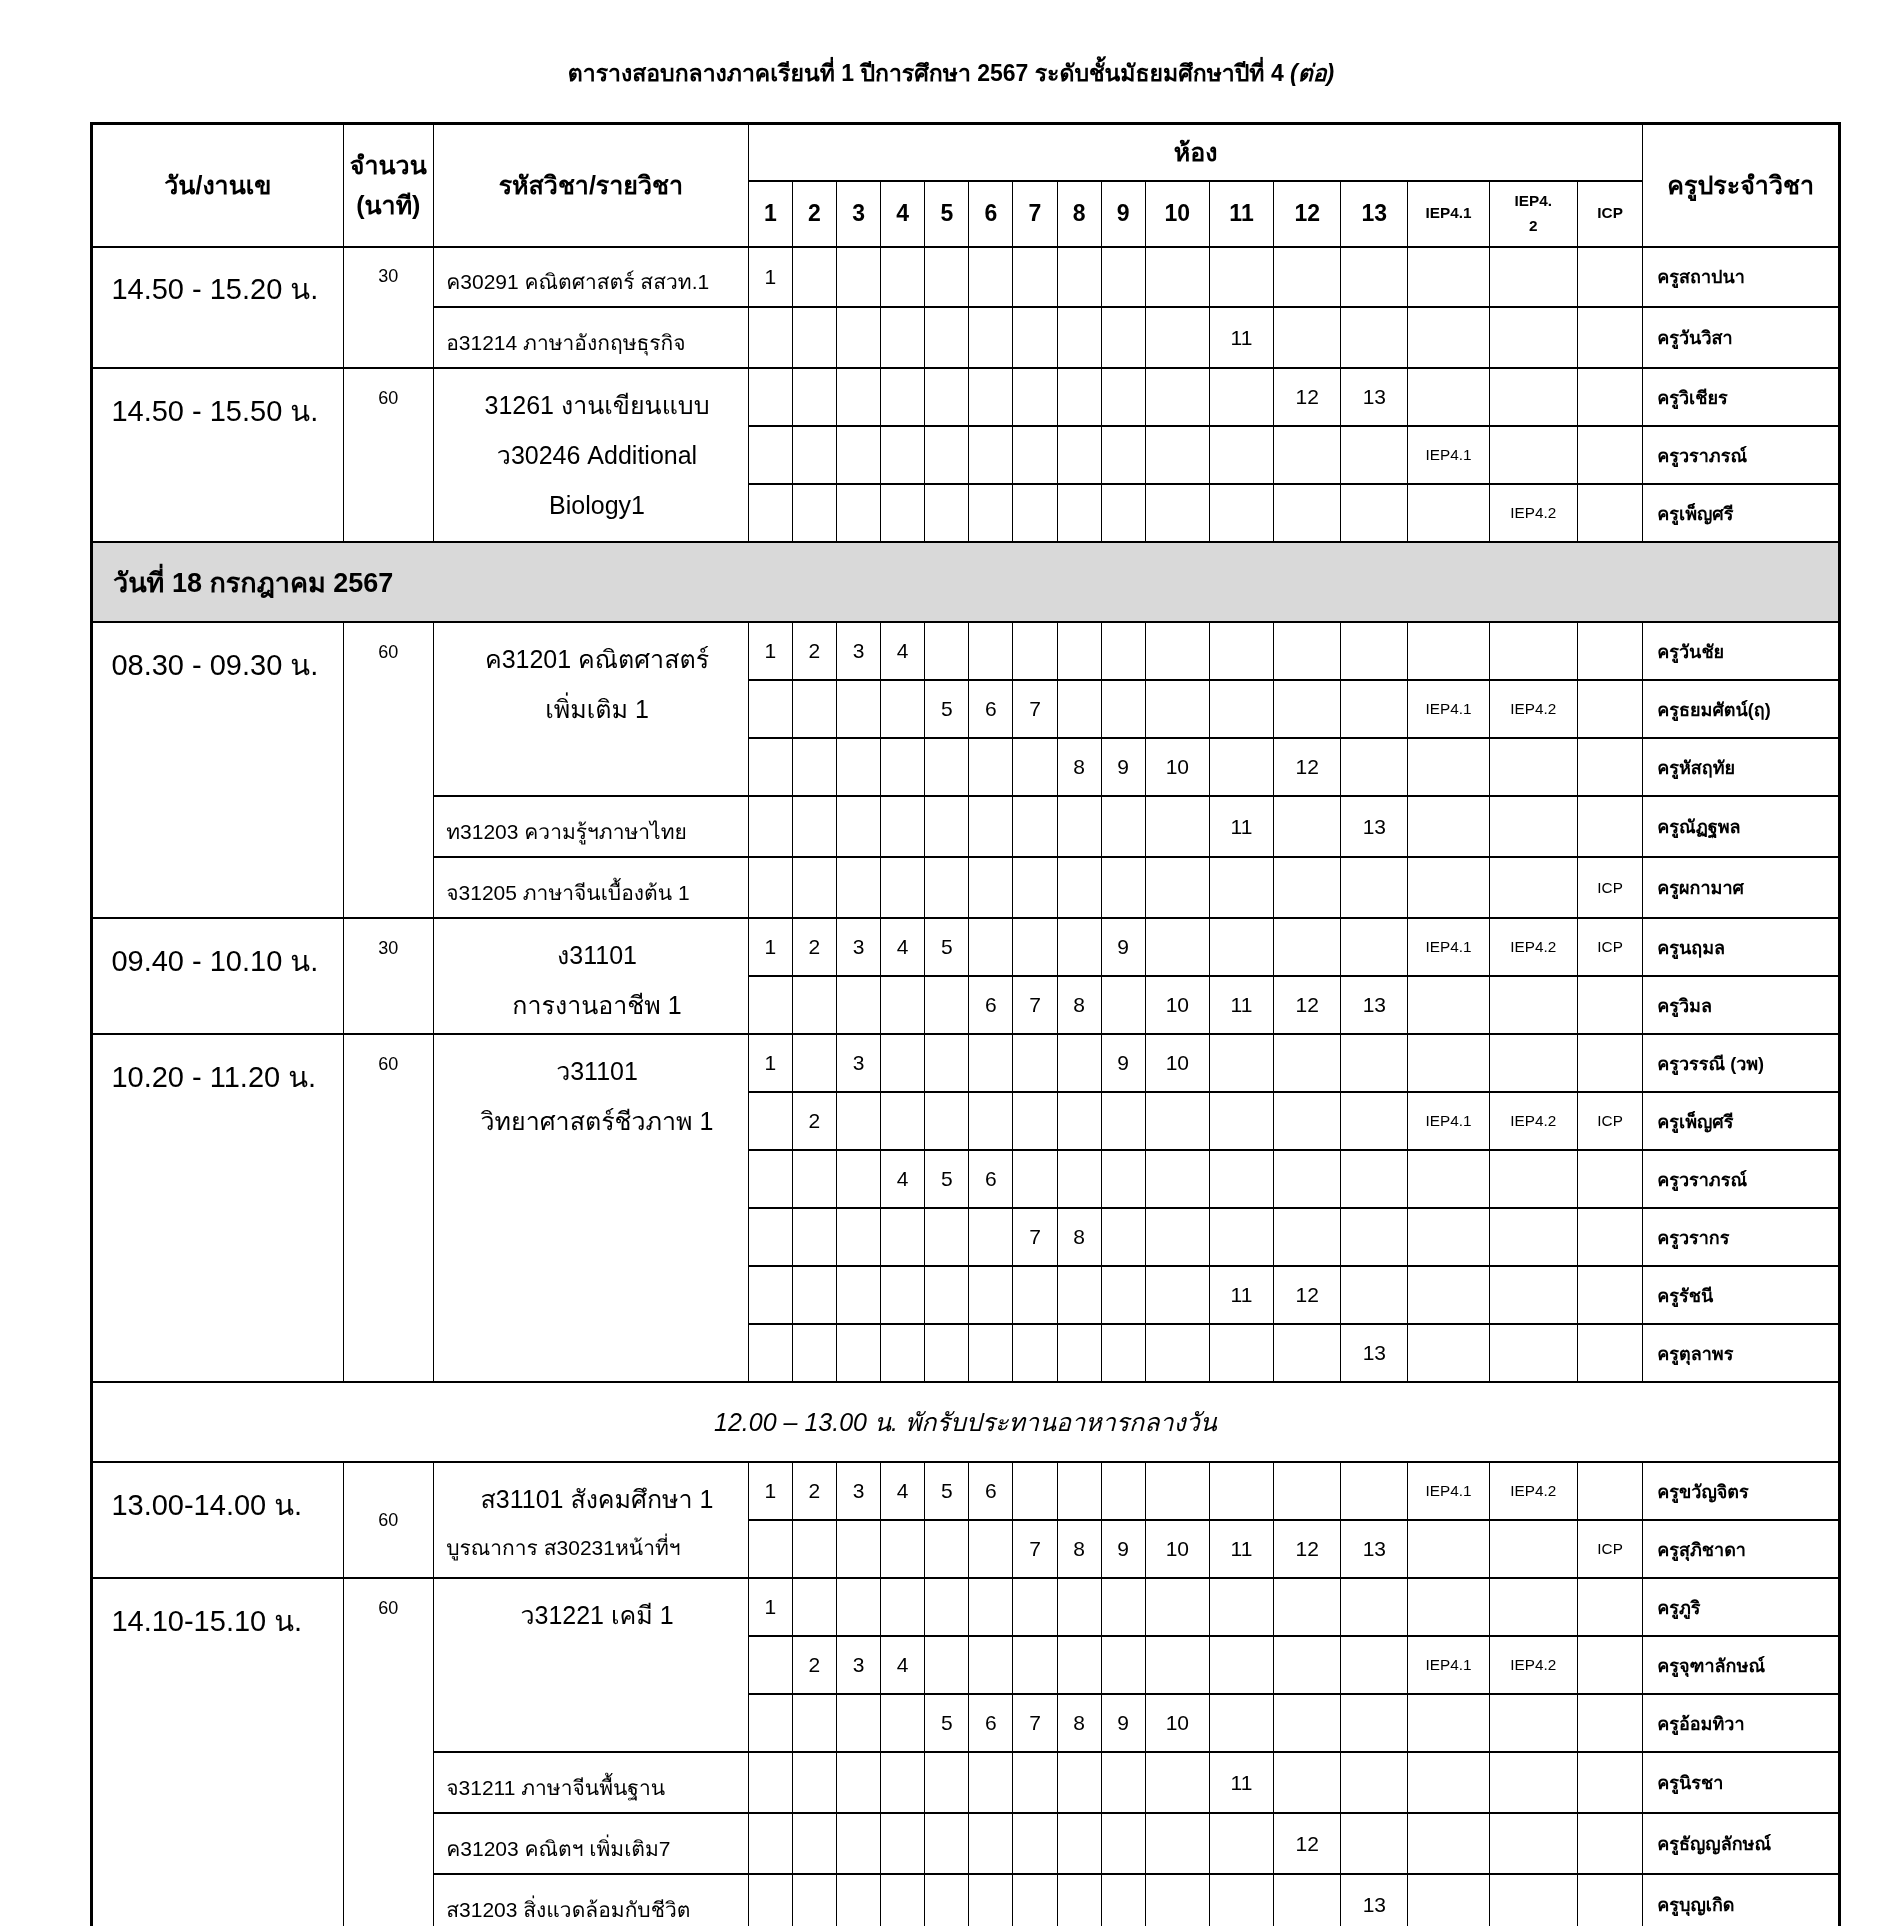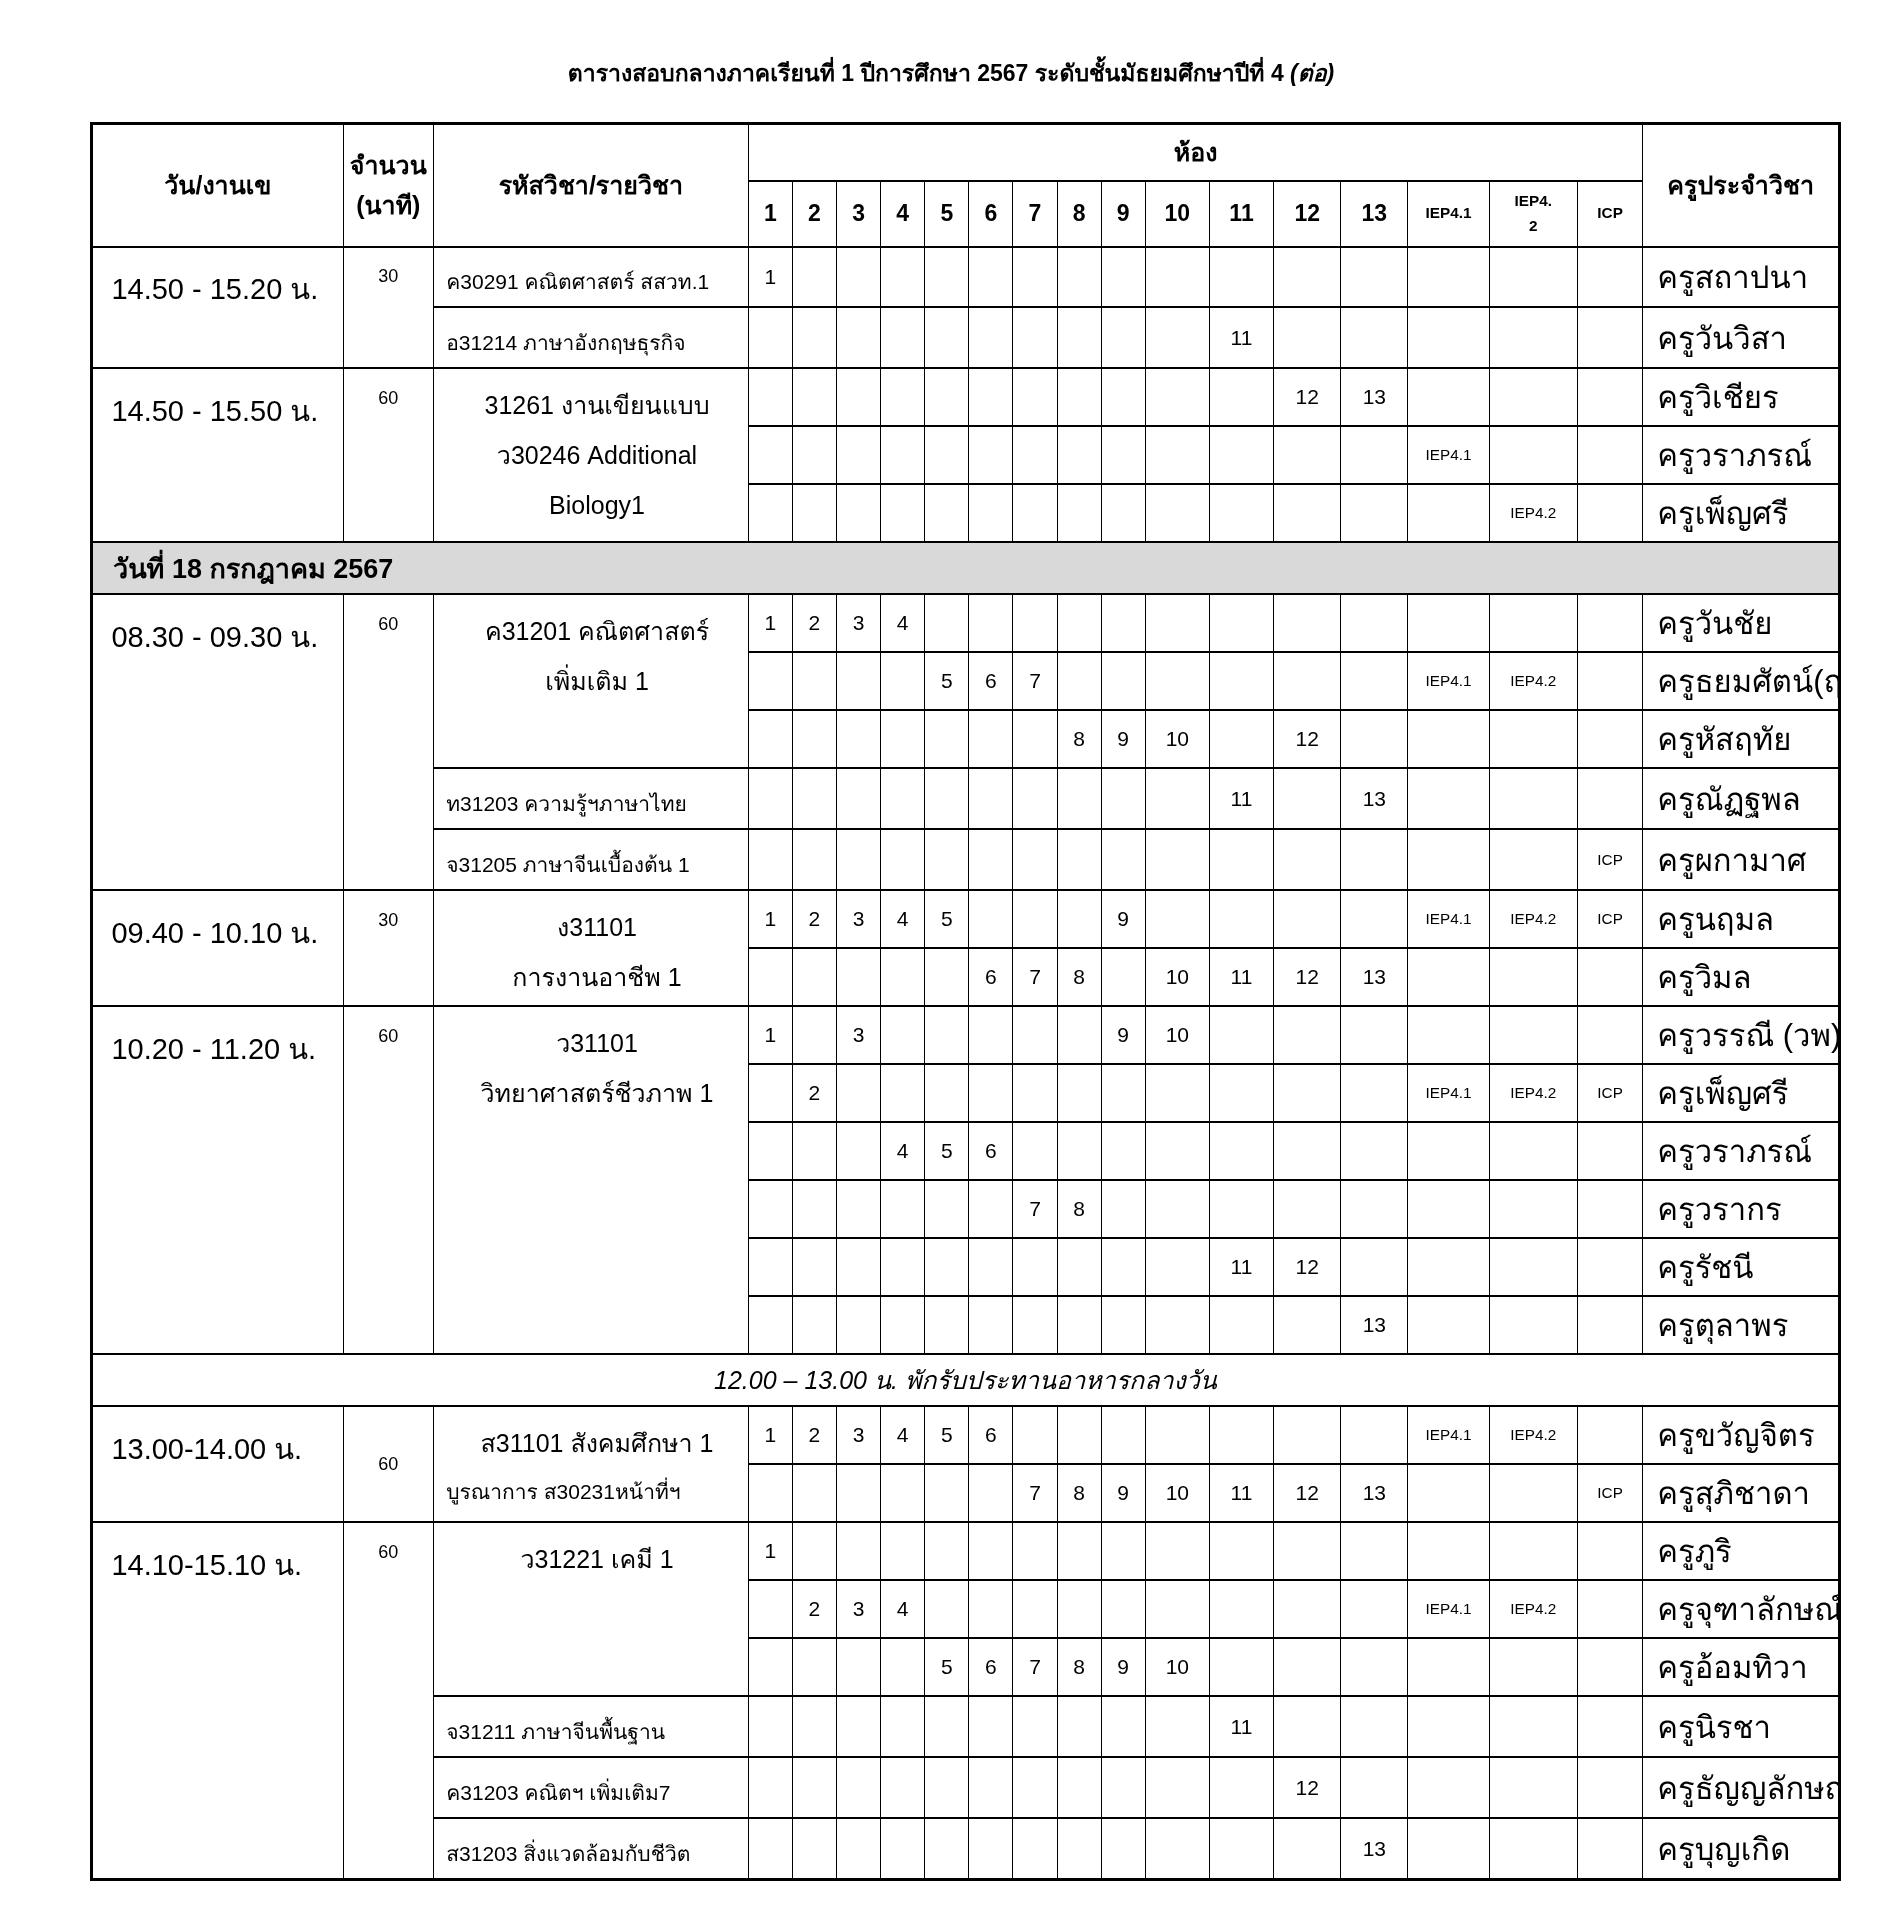--- a/index.html
+++ b/index.html
@@ -9,33 +9,33 @@
   .title .cont{font-style:italic;}
   table.sched{border-collapse:collapse;table-layout:fixed;width:1751px;margin-left:90px;border:3.1px solid #000;}
   .sched th,.sched td{border:1.5px solid #000;border-top-width:2.3px;border-bottom-width:2.3px;overflow:hidden;padding:0;}
   .sched thead th{font-weight:bold;text-align:center;vertical-align:middle;}
   .sched thead tr.h1{height:57px;}
   .sched thead tr.h2{height:66px;}
   th.hdr-main{font-size:25px;}
   th.room-num{font-size:23px;font-weight:normal;}
   th.room-sp{font-size:15.3px;font-weight:normal;white-space:pre-line;line-height:1.6;}
   .sched tbody tr{height:58px;}
-  .sched tbody tr.day-row,.sched tbody tr.break-row{height:52px;}
+  .sched tbody tr.day-row,.sched tbody tr.break-row{height:80px;}
   td.day{background:#d9d9d9;font-size:27px;font-weight:bold;text-align:left;padding-left:20px;vertical-align:middle;}
   td.break{font-size:25px;font-style:italic;text-align:center;vertical-align:middle;}
   td.time{font-size:29px;text-align:left;padding-left:18.4px;vertical-align:top;padding-top:18.4px;white-space:nowrap;}
   td.minutes{font-size:18px;text-align:center;vertical-align:top;padding-top:18.4px;}
   td.minutes.mid{vertical-align:middle;padding-top:0;}
   td.subject{text-align:left;padding-left:12.3px;vertical-align:top;padding-top:10.7px;}
   td.subject div{line-height:2.0;}
   .subj-large{font-size:25px;text-align:center;}
   .subj-small{font-size:21px;line-height:2.3 !important;}
   td.room{font-size:21px;text-align:center;vertical-align:middle;}
   td.room.sp{font-size:15.3px;}
-  td.teacher{font-size:31px;text-align:left;padding-left:14px;vertical-align:middle;white-space:nowrap;}
+  td.teacher{font-size:18px;text-align:left;padding-left:14px;vertical-align:middle;white-space:nowrap;font-weight:bold;}
   col.c-time{width:251px;} col.c-min{width:90px;} col.c-subj{width:314px;}
   col.c-r{width:44px;} col.c-r10{width:64px;} col.c-r11{width:64px;} col.c-r12{width:67px;} col.c-r13{width:67px;}
   col.c-iep1{width:81px;} col.c-iep2{width:88px;} col.c-icp{width:65px;} col.c-tea{width:196px;}
 </style>
 </head>
 <body>
 
 <div class="page">
   <div class="title"><span>ตารางสอบกลางภาคเรียนที่ 1 ปีการศึกษา 2567 ระดับชั้นมัธยมศึกษาปีที่ 4 </span><span class="cont">(ต่อ)</span></div>
 

